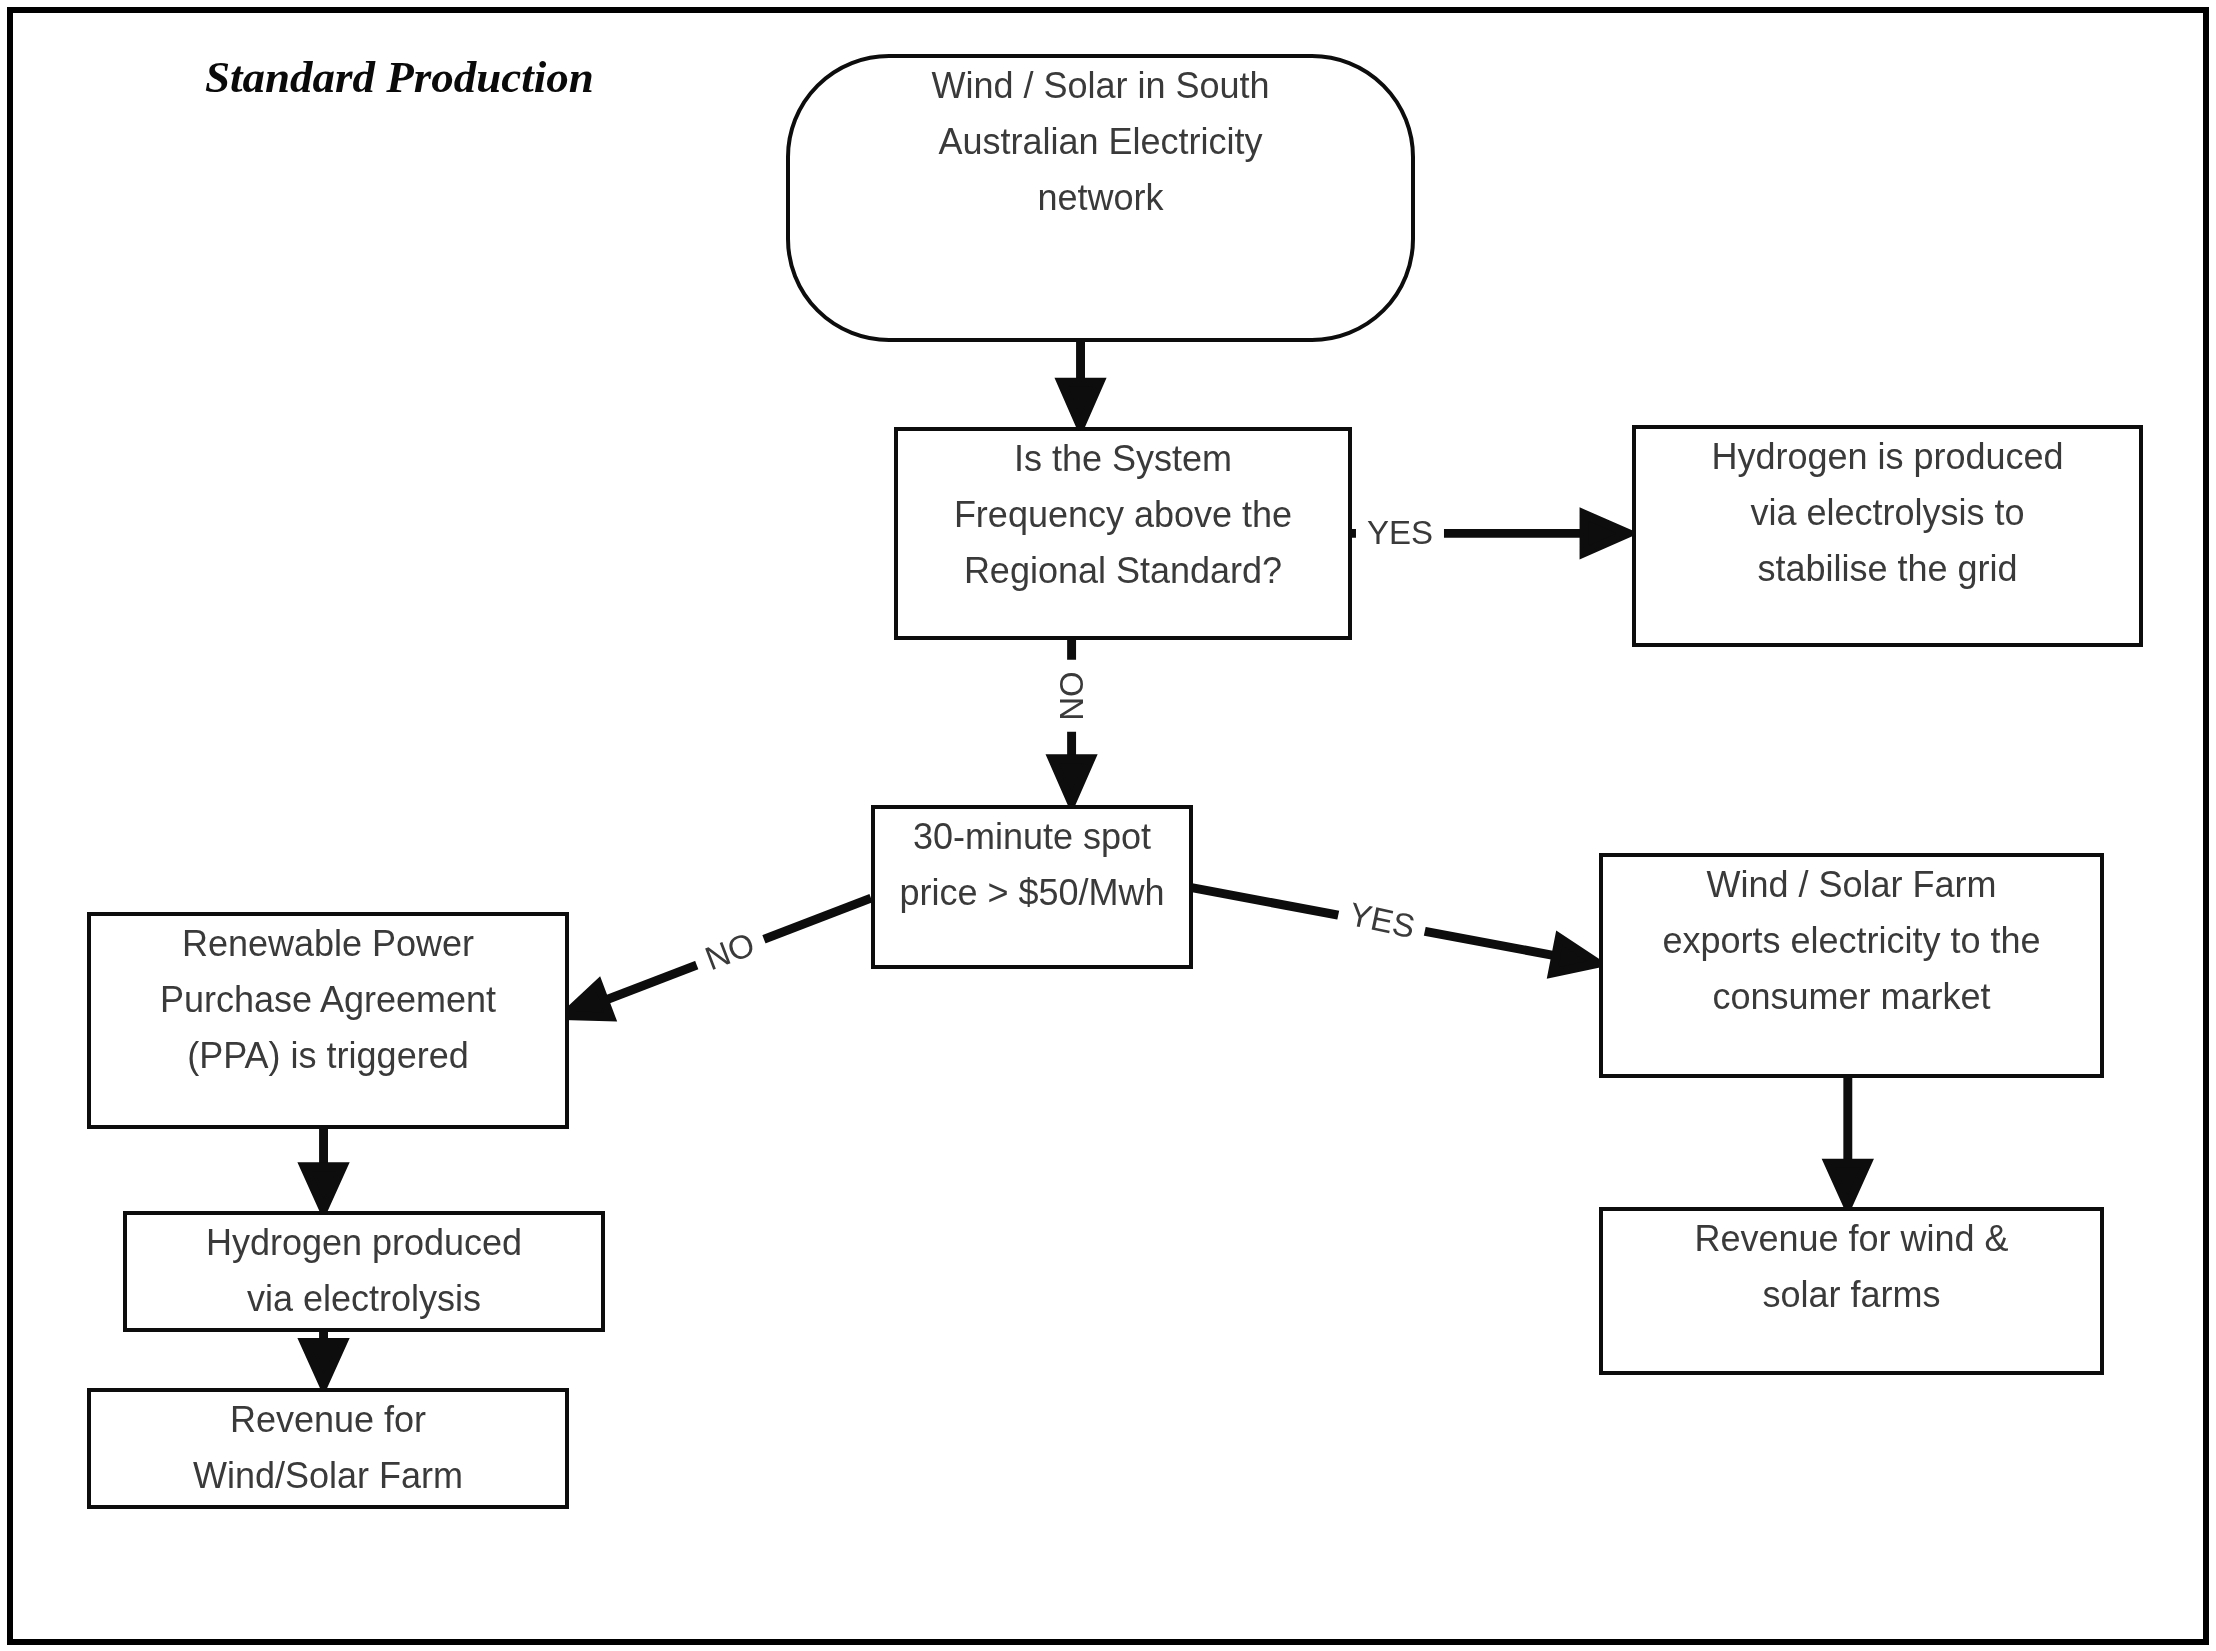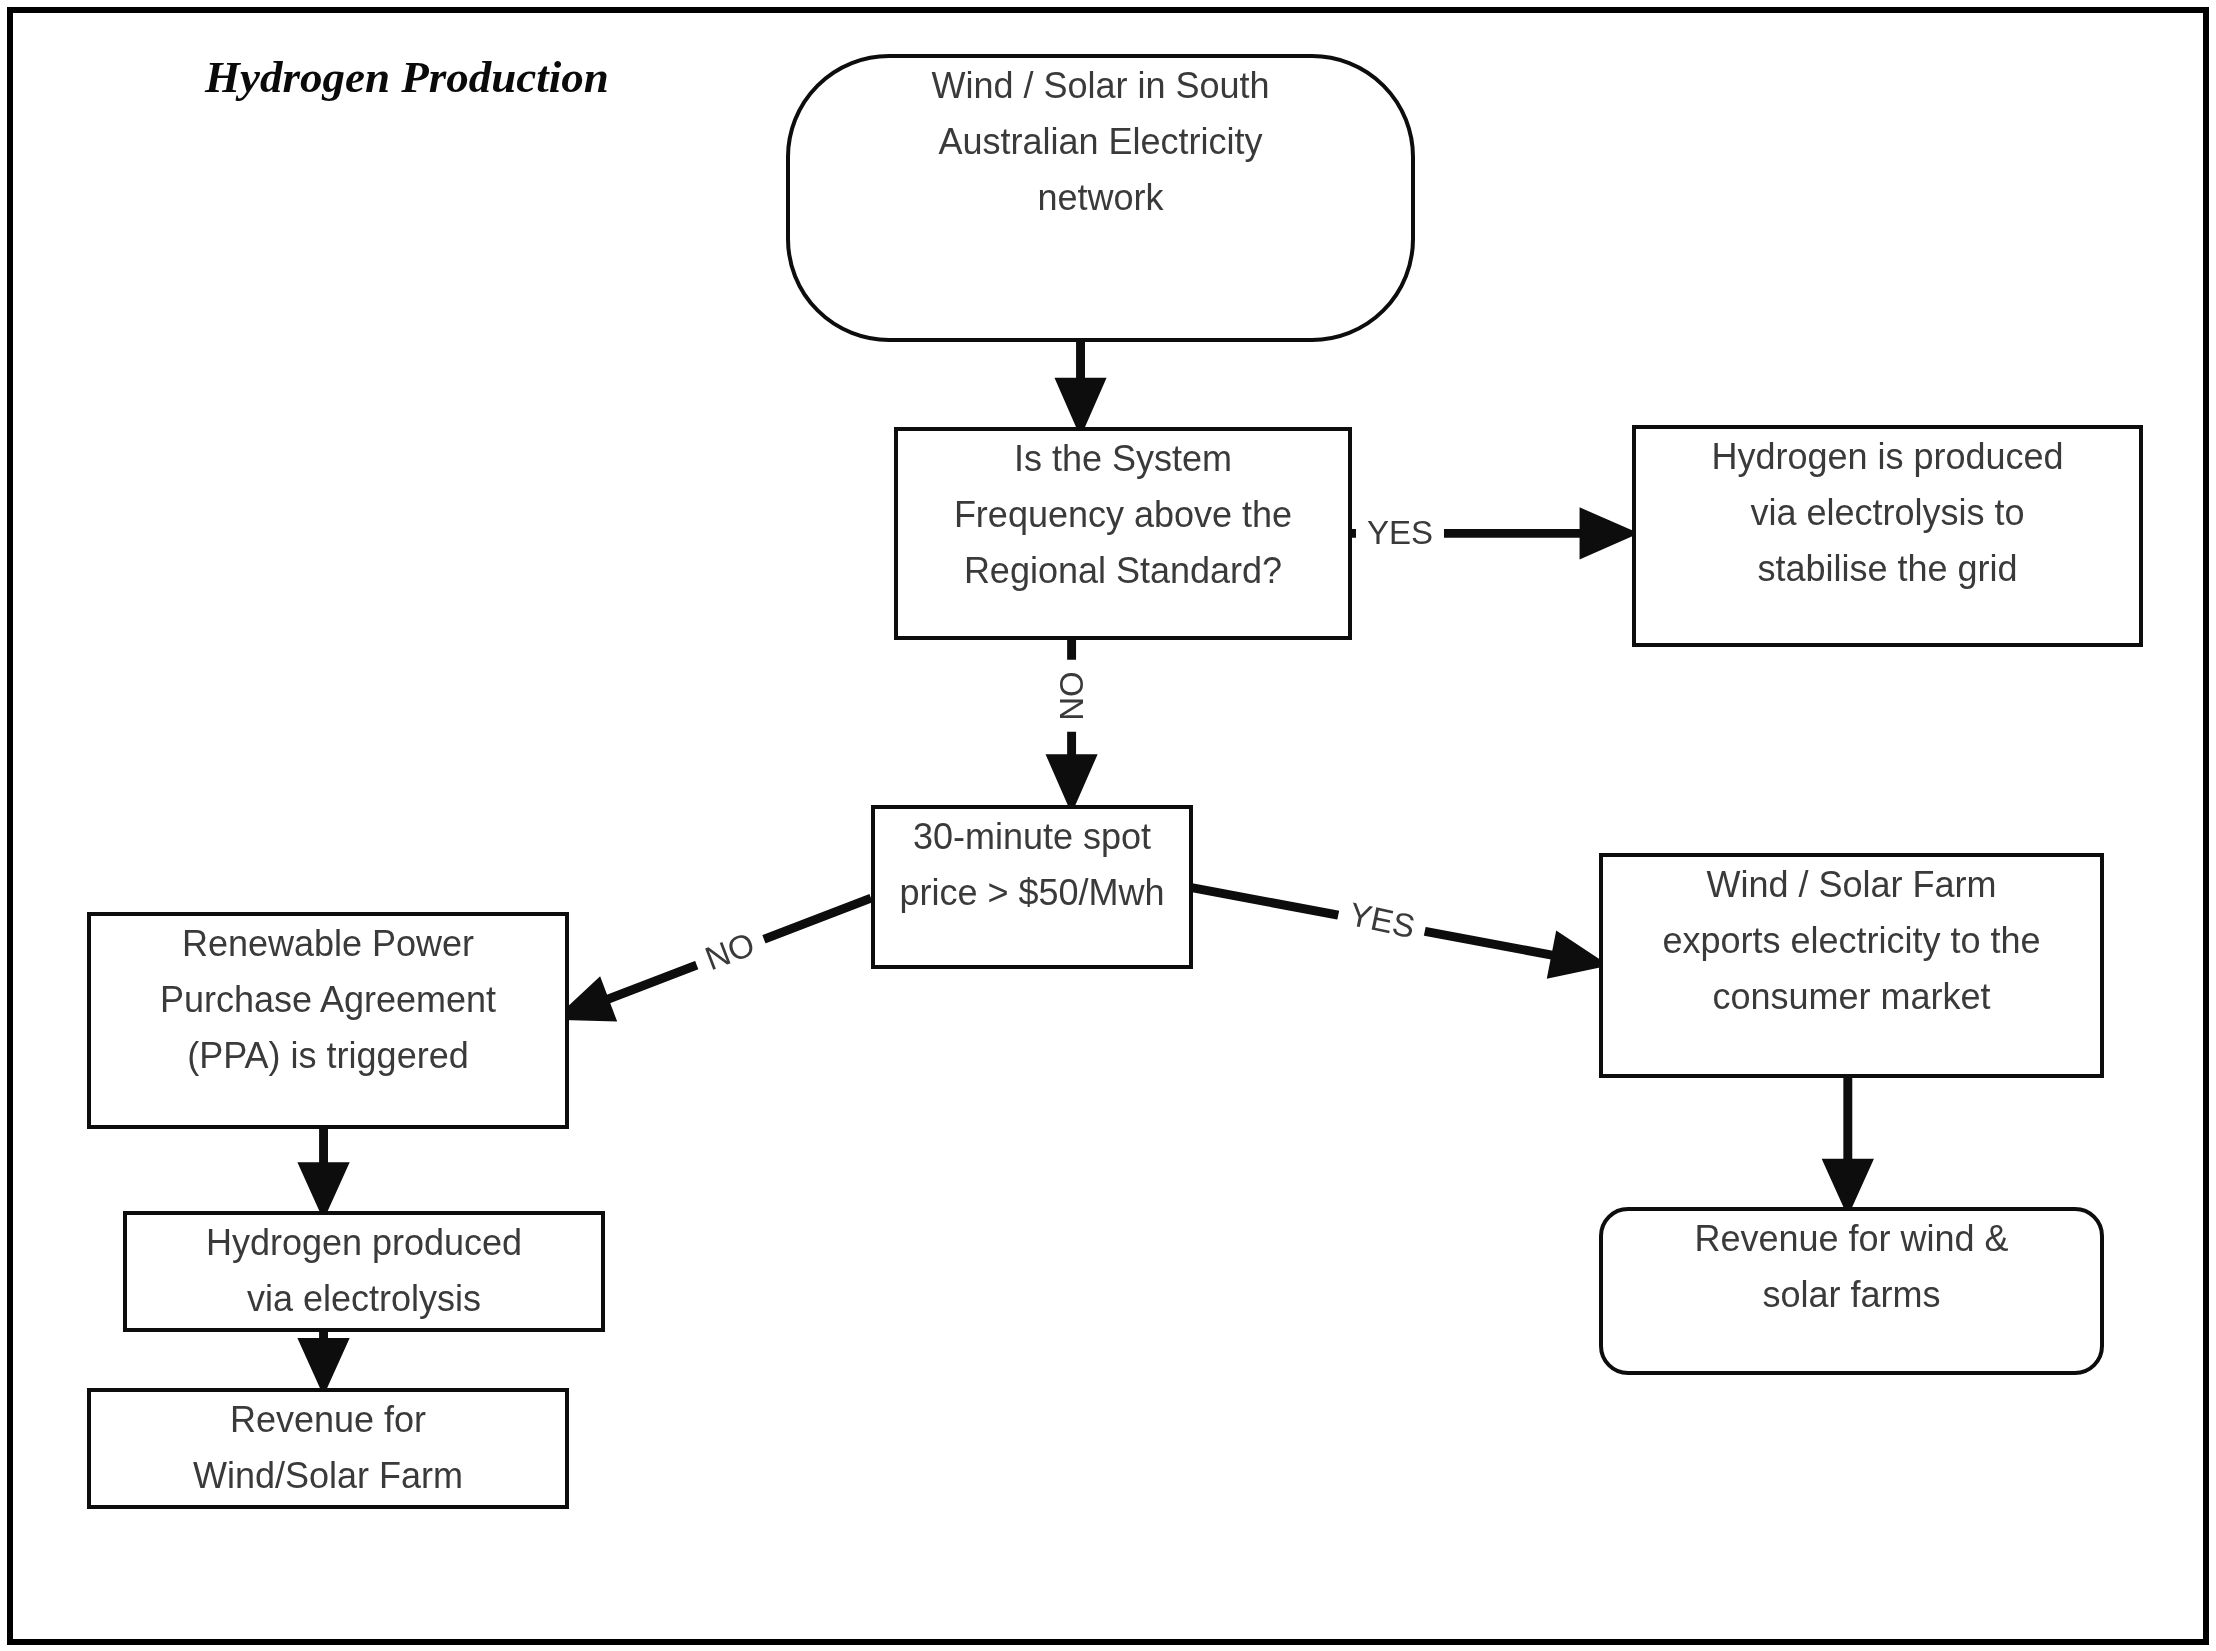--- a/index.html
+++ b/index.html
@@ -23,21 +23,21 @@
   .rot-neg21{transform:translate(-50%,-50%) rotate(-21deg);}
   .rot-pos12{transform:translate(-50%,-50%) rotate(12deg);}
 </style>
 </head>
 <body>
 
 <div class="canvas">
 
   <div class="frame"></div>
 
-  <div class="title">Hydrogen Production</div>
+  <div class="title">Standard Production</div>
 
   <svg class="arrows" viewBox="0 0 3226 2404" xmlns="http://www.w3.org/2000/svg">
     <g stroke="#0d0d0d" stroke-width="13" fill="#0d0d0d">
       <g>
         <line x1="1573" y1="490" x2="1573" y2="558"></line>
         <polygon points="1573,620 1545,556 1601,556"></polygon>
       </g>
       <g>
         <line x1="1892" y1="776" x2="2306" y2="776"></line>
         <polygon points="2370,776 2306,748 2306,804"></polygon>
@@ -107,21 +107,21 @@
   <div class="node" style="left:87px;top:1211px;width:474px;height:113px;margin-left:36px;">
     <div>Hydrogen produced
 via electrolysis</div>
   </div>
 
   <div class="node" style="left:87px;top:1388px;width:474px;height:113px;">
     <div>Revenue for
 Wind/Solar Farm</div>
   </div>
 
-  <div class="node" style="left:1599px;top:1207px;width:497px;height:160px;border-radius:29px;">
+  <div class="node" style="left:1599px;top:1207px;width:497px;height:160px;">
     <div>Revenue for wind &amp;
 solar farms</div>
   </div>
 
   <span class="edge-label" style="left:1400px;top:533px;">YES</span>
 
   <span class="edge-label rot-neg90" style="left:1072px;top:696px;">NO</span>
 
   <span class="edge-label rot-neg21" style="left:730px;top:952px;">NO</span>
 

